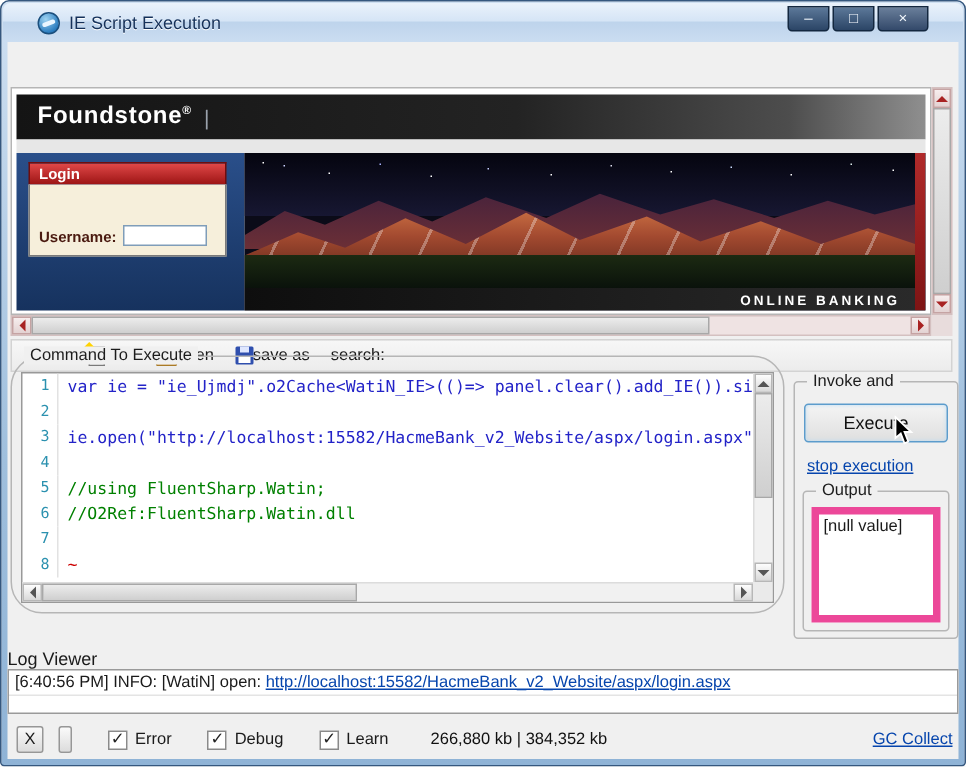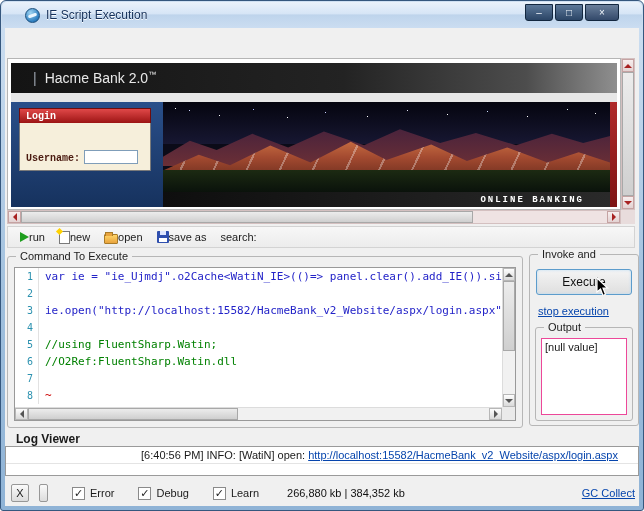--- a/index.html
+++ b/index.html
@@ -37,21 +37,21 @@
   .viewport { position:absolute; left:2px; top:30px; width:614px; height:152px;
     background:#fff; border:1px solid #b5b5b5; overflow:hidden; }
   .banner { position:absolute; left:3px; top:4px; right:3px; height:144px; }
   .topstrip { height:30px; background:linear-gradient(90deg,#141414 0%,#232323 55%,#4d4d4d 85%,#8f8f8f 100%);
     display:flex; align-items:center; padding-left:14px; color:#fff; }
   .brand { font-size:16px; font-weight:bold; letter-spacing:.5px; }
   .sup { font-size:8px; vertical-align:super; }
   .sep { color:#9aa2ac; margin:0 8px; font-size:14px; }
   .product { font-size:14px; color:#e8e8e8; }
   .lightstrip { height:9px; background:#e7e7e7; }
-  .mainrow { display:flex; height:105px;font-family:Liberation Mono, monospace; }
+  .mainrow { display:flex; height:105px; }
   .login-col { width:152px; background:linear-gradient(180deg,#2a4f8a,#16325e); padding:6px 0 0 8px; }
   .login-box { width:132px; }
   .login-head { height:15px; background:linear-gradient(180deg,#e04848,#9c1414);
     color:#fff; font-size:10px; font-weight:bold; line-height:15px; padding-left:6px;
     border:1px solid #6f0d0d; border-bottom:none; }
   .login-body { height:48px; background:#f6efdb; border:1px solid #7a7a7a; border-top:none;
     display:flex; align-items:flex-end; padding:0 12px 6px 6px; gap:4px; }
   .uname { font-size:10px; font-weight:bold; color:#4a1a10; }
   .uinput { width:56px; height:14px; background:#fff; border:1px solid #7f9db9; }
 
@@ -68,21 +68,21 @@
   .mtn-front { position:absolute; left:0; right:7px; top:32px; height:52px;
     background:linear-gradient(180deg,#d57a48 0%,#a34a30 45%,#5d2519 100%);
     clip-path:polygon(0 70%,8% 40%,15% 60%,24% 22%,33% 55%,42% 15%,50% 50%,60% 20%,68% 52%,77% 26%,86% 55%,93% 35%,100% 55%,100% 100%,0 100%); }
   .snow { position:absolute; left:0; right:7px; top:32px; height:52px; opacity:.35;
     background:repeating-linear-gradient(115deg, rgba(255,255,255,.9) 0 2px, transparent 2px 30px);
     clip-path:polygon(0 70%,8% 40%,15% 60%,24% 22%,33% 55%,42% 15%,50% 50%,60% 20%,68% 52%,77% 26%,86% 55%,93% 35%,100% 55%,100% 100%,0 100%); }
   .forest { position:absolute; left:0; right:7px; bottom:15px; height:22px;
     background:linear-gradient(180deg,#1c2a12,#0a120b); }
   .band { position:absolute; left:0; right:7px; bottom:0; height:15px;
     background:linear-gradient(90deg,#0e0e0e,#2a2a2a); display:flex; align-items:center;
-    justify-content:flex-end; padding-right:26px; }
+    justify-content:flex-end; padding-right:10px; }
   .band span { color:#fff; font-size:9px; font-weight:bold; letter-spacing:2px; }
   .red-edge { position:absolute; right:0; top:0; bottom:0; width:7px;
     background:linear-gradient(180deg,#b02a2a,#7e1414); }
 
   
   .sb-btn { background:linear-gradient(180deg,#fdfdfd,#d9d9d9); border:1px solid #b7b7b7;
     display:flex; align-items:center; justify-content:center; flex:0 0 auto; }
   .sb-thumb { background:linear-gradient(180deg,#ececec,#cfcfcf); border:1px solid #a8a8a8; }
   .tri { width:0; height:0; border:4px solid transparent; }
   .tri.l { border-right-color:#555; border-left-width:0; }
@@ -117,21 +117,21 @@
   .i-open:before { content:""; position:absolute; left:0; top:-3px; width:6px; height:3px;
     background:#e8a33d; border:1px solid #a97b28; border-bottom:none; }
   .i-save { width:12px; height:12px; background:#2f4fae; position:relative; border-radius:1px; }
   .i-save:before { content:""; position:absolute; left:3px; top:0; width:6px; height:4px; background:#dfe7ff; }
   .i-save:after { content:""; position:absolute; left:2px; bottom:1px; width:8px; height:4px; background:#fff; }
 
   
   .groupbox { position:absolute; border:1px solid #b6b6b6; border-radius:3px; }
   .gb-caption { position:absolute; top:-7px; left:8px; background:#f0f0f0; padding:0 4px; color:#1c1c1c; }
 
-  .gb-command { left:2px; top:228px; width:516px; height:172px; }
+  .gb-command { left:2px; top:209px; width:516px; height:172px;border-radius:21px; }
   .editor { position:absolute; left:6px; top:10px; right:6px; bottom:6px;
     background:#fff; border:1px solid #999; }
   .code-area { position:absolute; left:0; top:0; right:13px; bottom:13px; overflow:hidden;
     font-family:"DejaVu Sans Mono", monospace; font-size:11px; }
   .code-line { display:flex; height:17px; line-height:17px; }
   .gutter { width:24px; text-align:right; padding-right:5px; color:#2b91af; font-size:10px;
     border-right:1px solid #e2e2e2; flex:0 0 auto; }
   .code { padding-left:6px; white-space:pre; color:#2323c8; }
   .code.comment { color:#008000; }
   .code.eof { color:#cc0000; }
@@ -148,27 +148,27 @@
   .gb-invoke { left:524px; top:226px; width:110px; height:172px; }
   .exec-btn { position:absolute; left:6px; top:14px; width:96px; height:26px;
     background:linear-gradient(180deg,#f4f4f4,#dfdfdf); border:1px solid #5c9ccc;
     border-radius:3px; font-size:12px; color:#111; text-align:center; line-height:24px;
     box-shadow:inset 0 0 3px #bcdcf2; cursor:pointer; }
   .cursor-icon { position:absolute; left:66px; top:22px; z-index:5; }
   .stop-link { position:absolute; left:8px; top:50px; }
   .gb-output { position:absolute; left:5px; top:72px; width:98px; height:94px;
     border:1px solid #b6b6b6; border-radius:3px; }
   .output-area { position:absolute; left:5px; top:10px; right:5px; bottom:5px;
-    background:#fff; border:1px solid #ec4899; padding:2px 3px; }
-
-  
-  .log-title { position:absolute; left:11px; top:404px; font-weight:bold; font-size:12px; }
+    background:#fff; border:5px solid #ec4899; padding:2px 3px; }
+
+  
+  .log-title { position:absolute; left:0; top:404px; font-weight:normal; font-size:12px; }
   .log-box { position:absolute; left:0; top:418px; width:634px; height:30px;
     background:#fff; border:1px solid #9a9a9a; overflow:hidden; }
-  .log-row { padding:2px 20px; border-bottom:1px solid #e4e4e4; white-space:nowrap;text-align:right; }
+  .log-row { padding:2px 4px; border-bottom:1px solid #e4e4e4; white-space:nowrap; }
 
   
   .statusbar { position:absolute; left:0; top:452px; width:636px; height:26px;
     display:flex; align-items:center; gap:10px; padding:0 6px; }
   .mini-btn { width:18px; height:18px; background:linear-gradient(180deg,#fafafa,#dcdcdc);
     border:1px solid #979797; border-radius:2px; text-align:center; line-height:16px; font-size:11px; }
   .grip-btn { width:9px; height:18px; background:linear-gradient(180deg,#fafafa,#dcdcdc);
     border:1px solid #979797; border-radius:2px; }
   .chk { display:flex; align-items:center; gap:5px; margin-left:14px; }
   .chk-box { width:13px; height:13px; background:#fff; border:1px solid #8a8a8a;
@@ -190,22 +190,22 @@
       <span class="win-btn close">×</span>
     </span>
   </div>
 
   <div class="content">
 
 
     <div class="viewport">
       <div class="banner">
         <div class="topstrip">
+          <span class="brand"><span>Foundstone</span><span class="sup">®</span></span>
           <span class="sep">|</span>
-          <span class="product"><span>Hacme Bank 2.0</span><span class="sup">™</span></span>
         </div>
         <div class="lightstrip"></div>
         <div class="mainrow">
           <div class="login-col">
             <div class="login-box">
               <div class="login-head">Login</div>
               <div class="login-body">
                 <span class="uname">Username:</span>
                 <span class="uinput"></span>
               </div>

